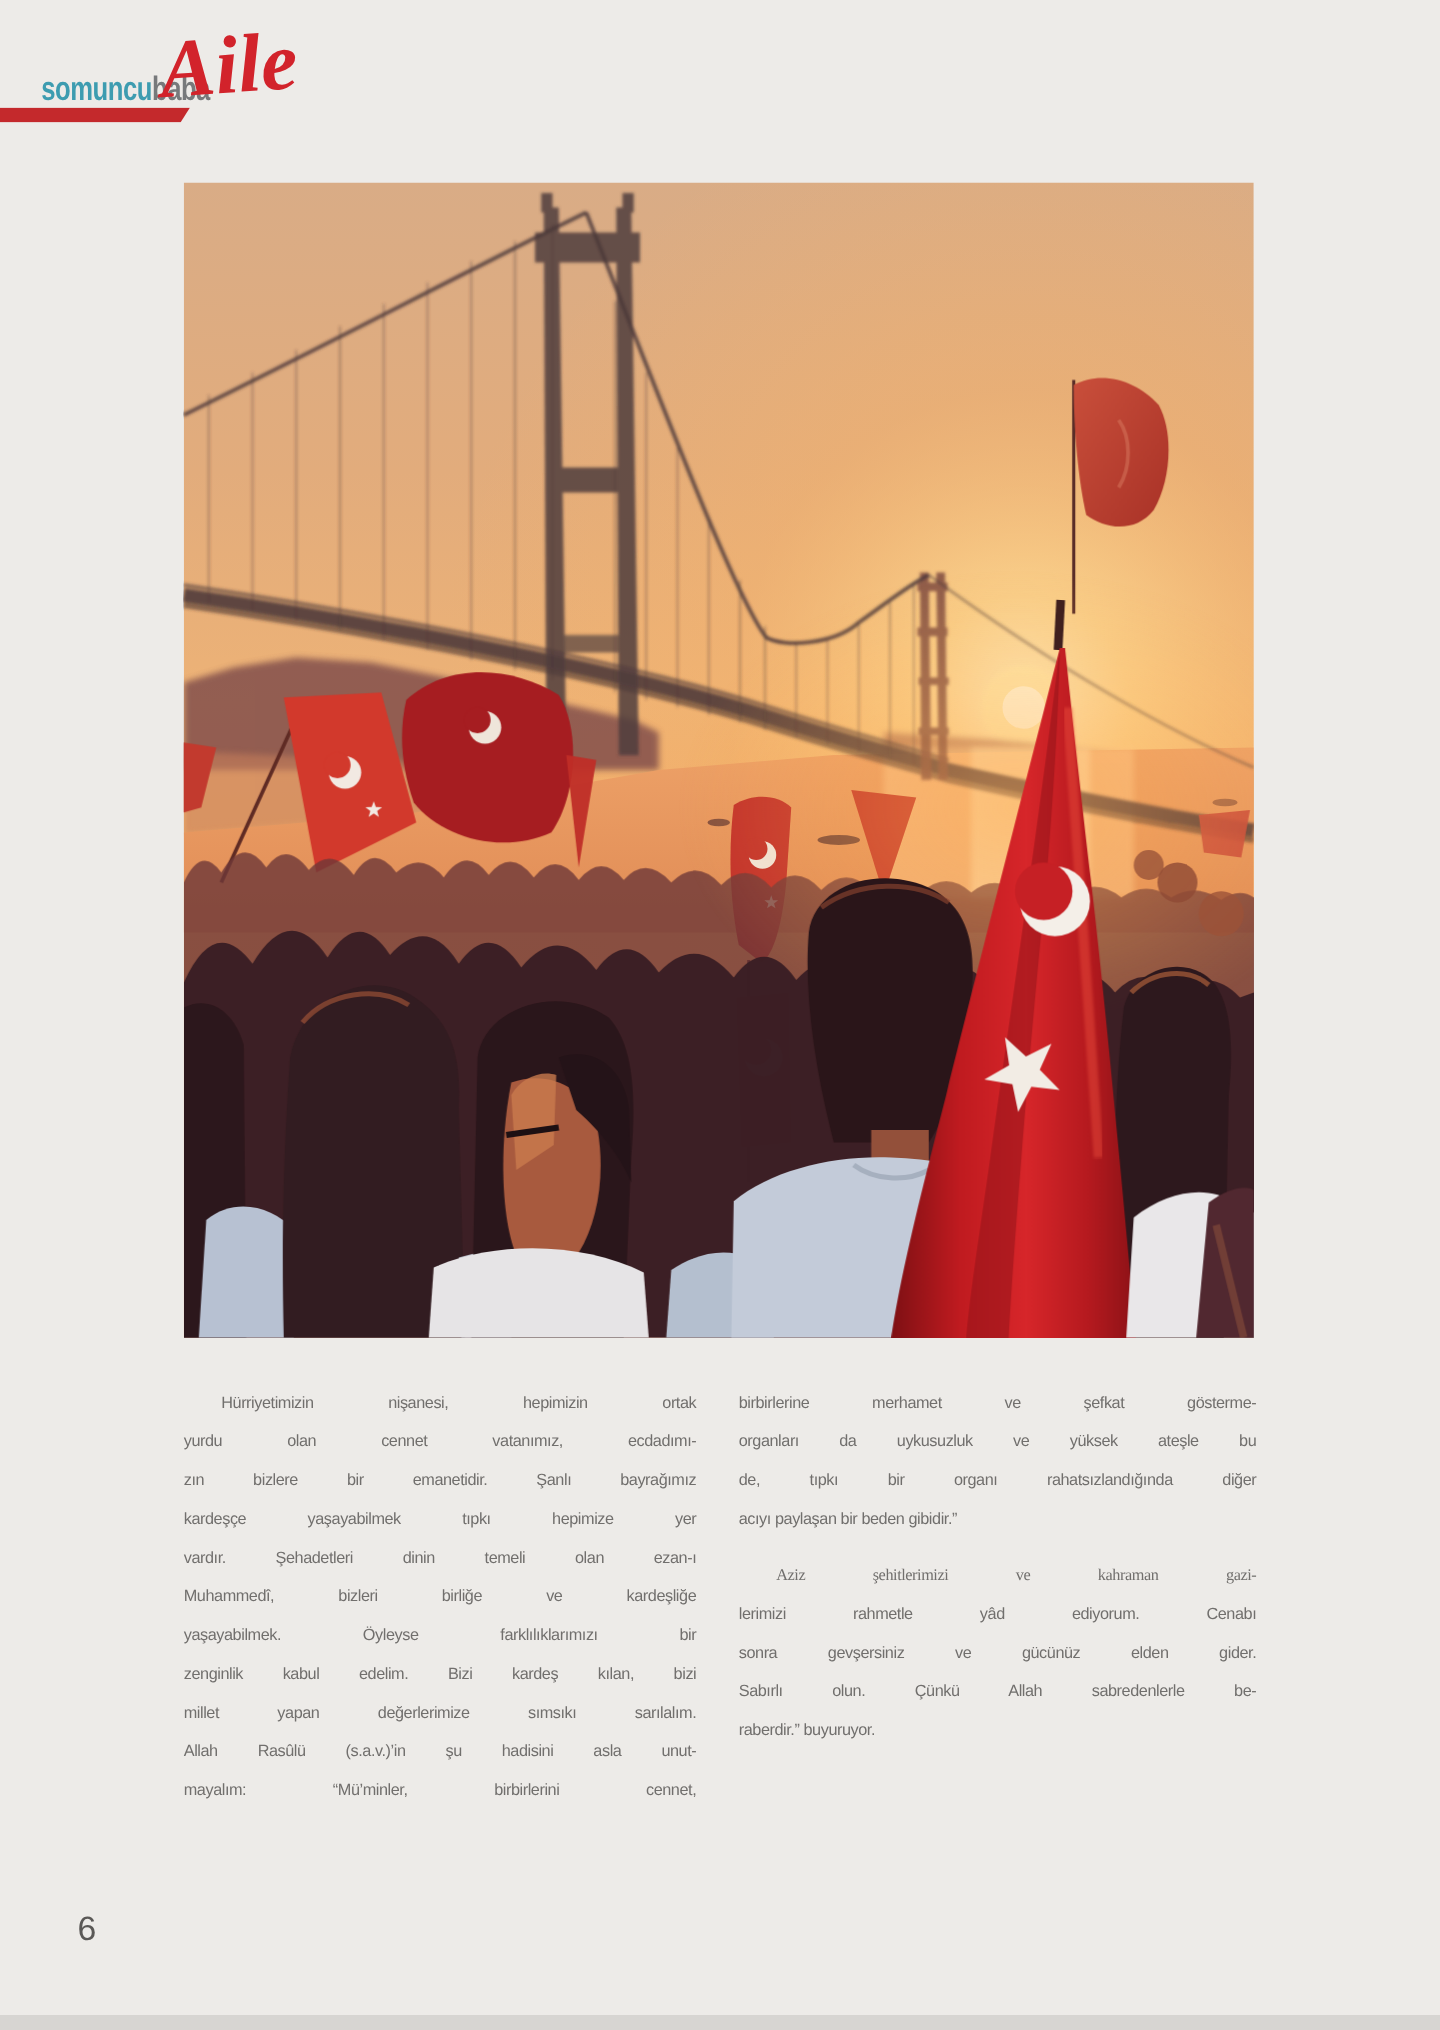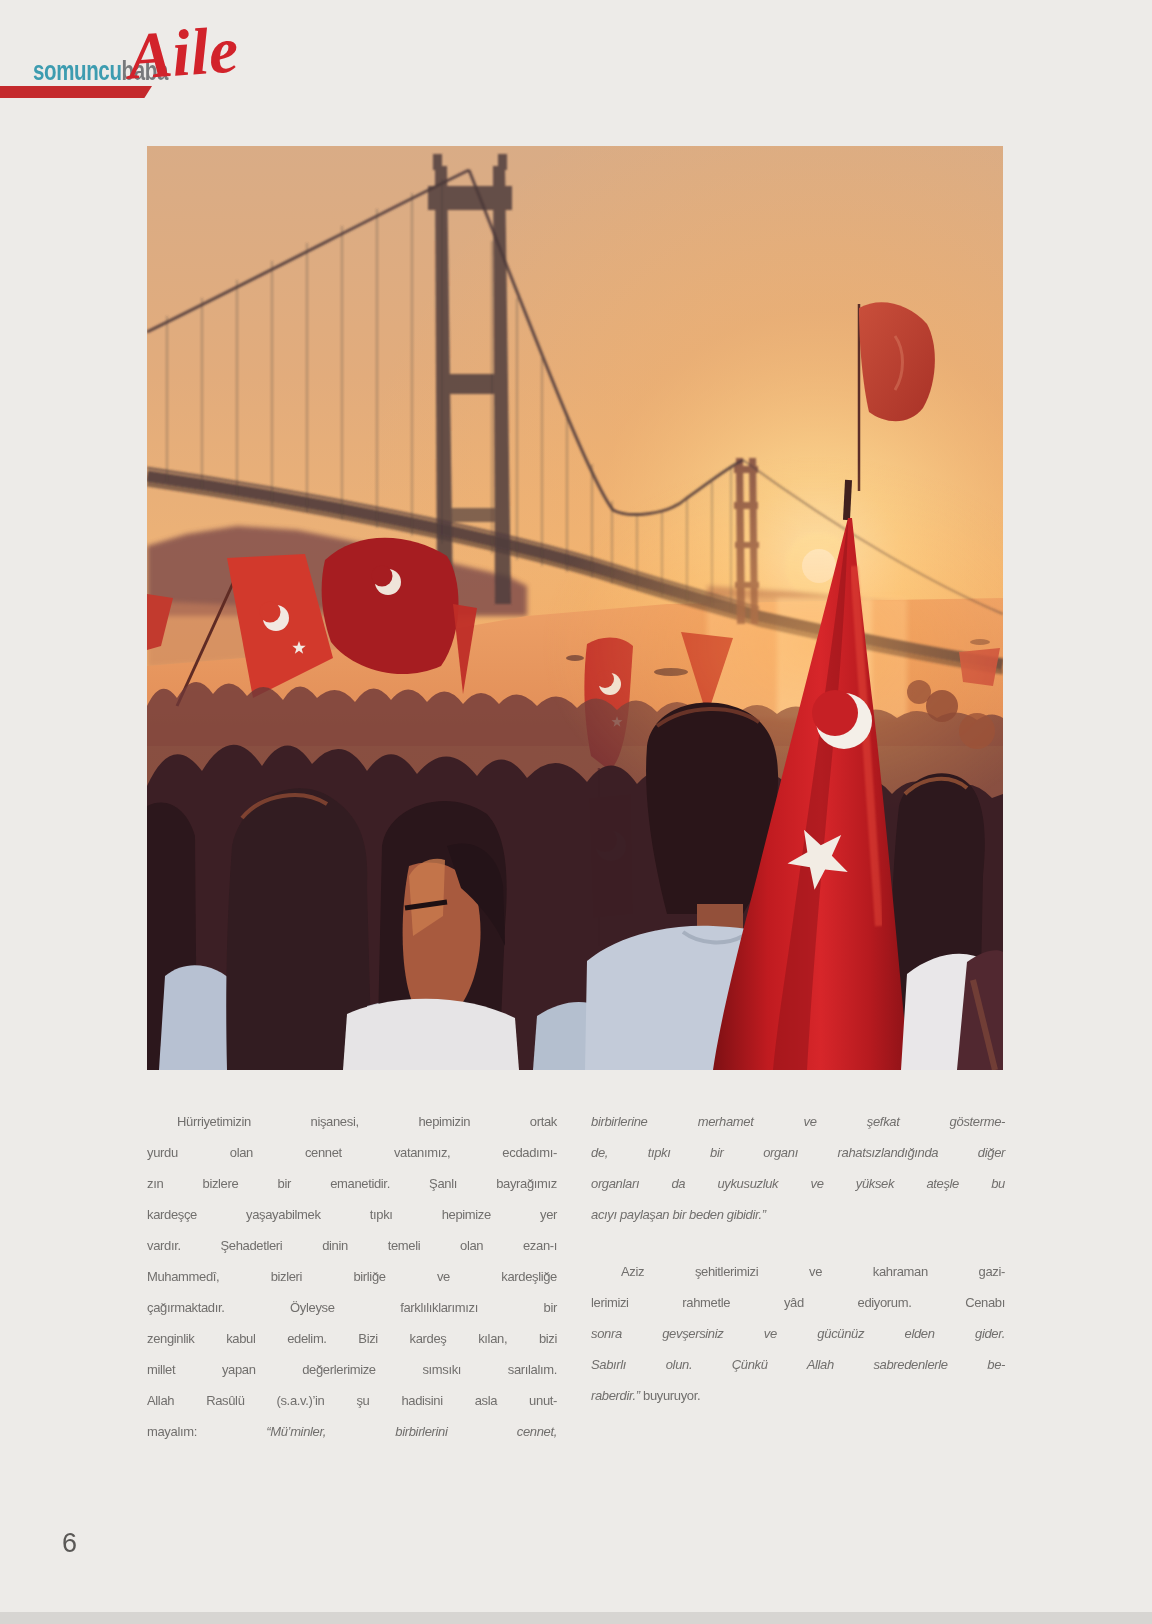--- a/index.html
+++ b/index.html
@@ -30,22 +30,22 @@
   
   .col{position:absolute;top:1106px;color:#716f6d;}
   .col-left{left:147px;width:410px;}
   .col-right{left:591px;width:414px;}
   .line{
     font-size:13px;line-height:31px;height:31px;letter-spacing:-.35px;
     text-align:justify;text-align-last:justify;white-space:nowrap;overflow:visible;
   }
   .line.last{text-align-last:left;}
   .line.indent{padding-left:30px;}
-  .line.para{margin-top:26px;}
-  .line .it{font-style:italic;}
+  .line.para{margin-top:14px;font-family:Liberation Serif, serif;}
+  .line .it{}
   
   .page-number{
     position:absolute;left:62px;top:1528px;font-size:27px;color:#5a5856;
   }
   .footer-bar{
     position:absolute;left:0;top:1612px;width:1152px;height:12px;background:#d7d5d2;
   }
 </style>
 </head>
 <body>
@@ -258,30 +258,30 @@
 </svg>
 
 <div>
   <div class="col col-left">
       <div class="line indent"><span>Hürriyetimizin nişanesi, hepimizin ortak</span></div>
       <div class="line"><span>yurdu olan cennet vatanımız, ecdadımı-</span></div>
       <div class="line"><span>zın bizlere bir emanetidir. Şanlı bayrağımız</span></div>
       <div class="line"><span>kardeşçe yaşayabilmek tıpkı hepimize yer</span></div>
       <div class="line"><span>vardır. Şehadetleri dinin temeli olan ezan-ı</span></div>
       <div class="line"><span>Muhammedî, bizleri birliğe ve kardeşliğe</span></div>
-      <div class="line"><span>çağırmaktadır. Öyleyse farklılıklarımızı bir</span></div>
+      <div class="line"><span>yaşayabilmek. Öyleyse farklılıklarımızı bir</span></div>
       <div class="line"><span>zenginlik kabul edelim. Bizi kardeş kılan, bizi</span></div>
       <div class="line"><span>millet yapan değerlerimize sımsıkı sarılalım.</span></div>
       <div class="line"><span>Allah Rasûlü (s.a.v.)’in şu hadisini asla unut-</span></div>
       <div class="line"><span>mayalım: </span><span class="it">“Mü’minler, birbirlerini cennet,</span></div>
     </div>
   <div class="col col-right">
       <div class="line"><span class="it">birbirlerine merhamet ve şefkat gösterme-</span></div>
+      <div class="line"><span class="it">organları da uykusuzluk ve yüksek ateşle bu</span></div>
       <div class="line"><span class="it">de, tıpkı bir organı rahatsızlandığında diğer</span></div>
-      <div class="line"><span class="it">organları da uykusuzluk ve yüksek ateşle bu</span></div>
       <div class="line last"><span class="it">acıyı paylaşan bir beden gibidir.”</span></div>
       <div class="line indent para"><span>Aziz şehitlerimizi ve kahraman gazi-</span></div>
       <div class="line"><span>lerimizi rahmetle yâd ediyorum. Cenabı</span></div>
       <div class="line"><span class="it">sonra gevşersiniz ve gücünüz elden gider.</span></div>
       <div class="line"><span class="it">Sabırlı olun. Çünkü Allah sabredenlerle be-</span></div>
       <div class="line last"><span class="it">raberdir.”</span><span> buyuruyor.</span></div>
     </div>
 </div>
 
 <div class="page-number">6</div>

